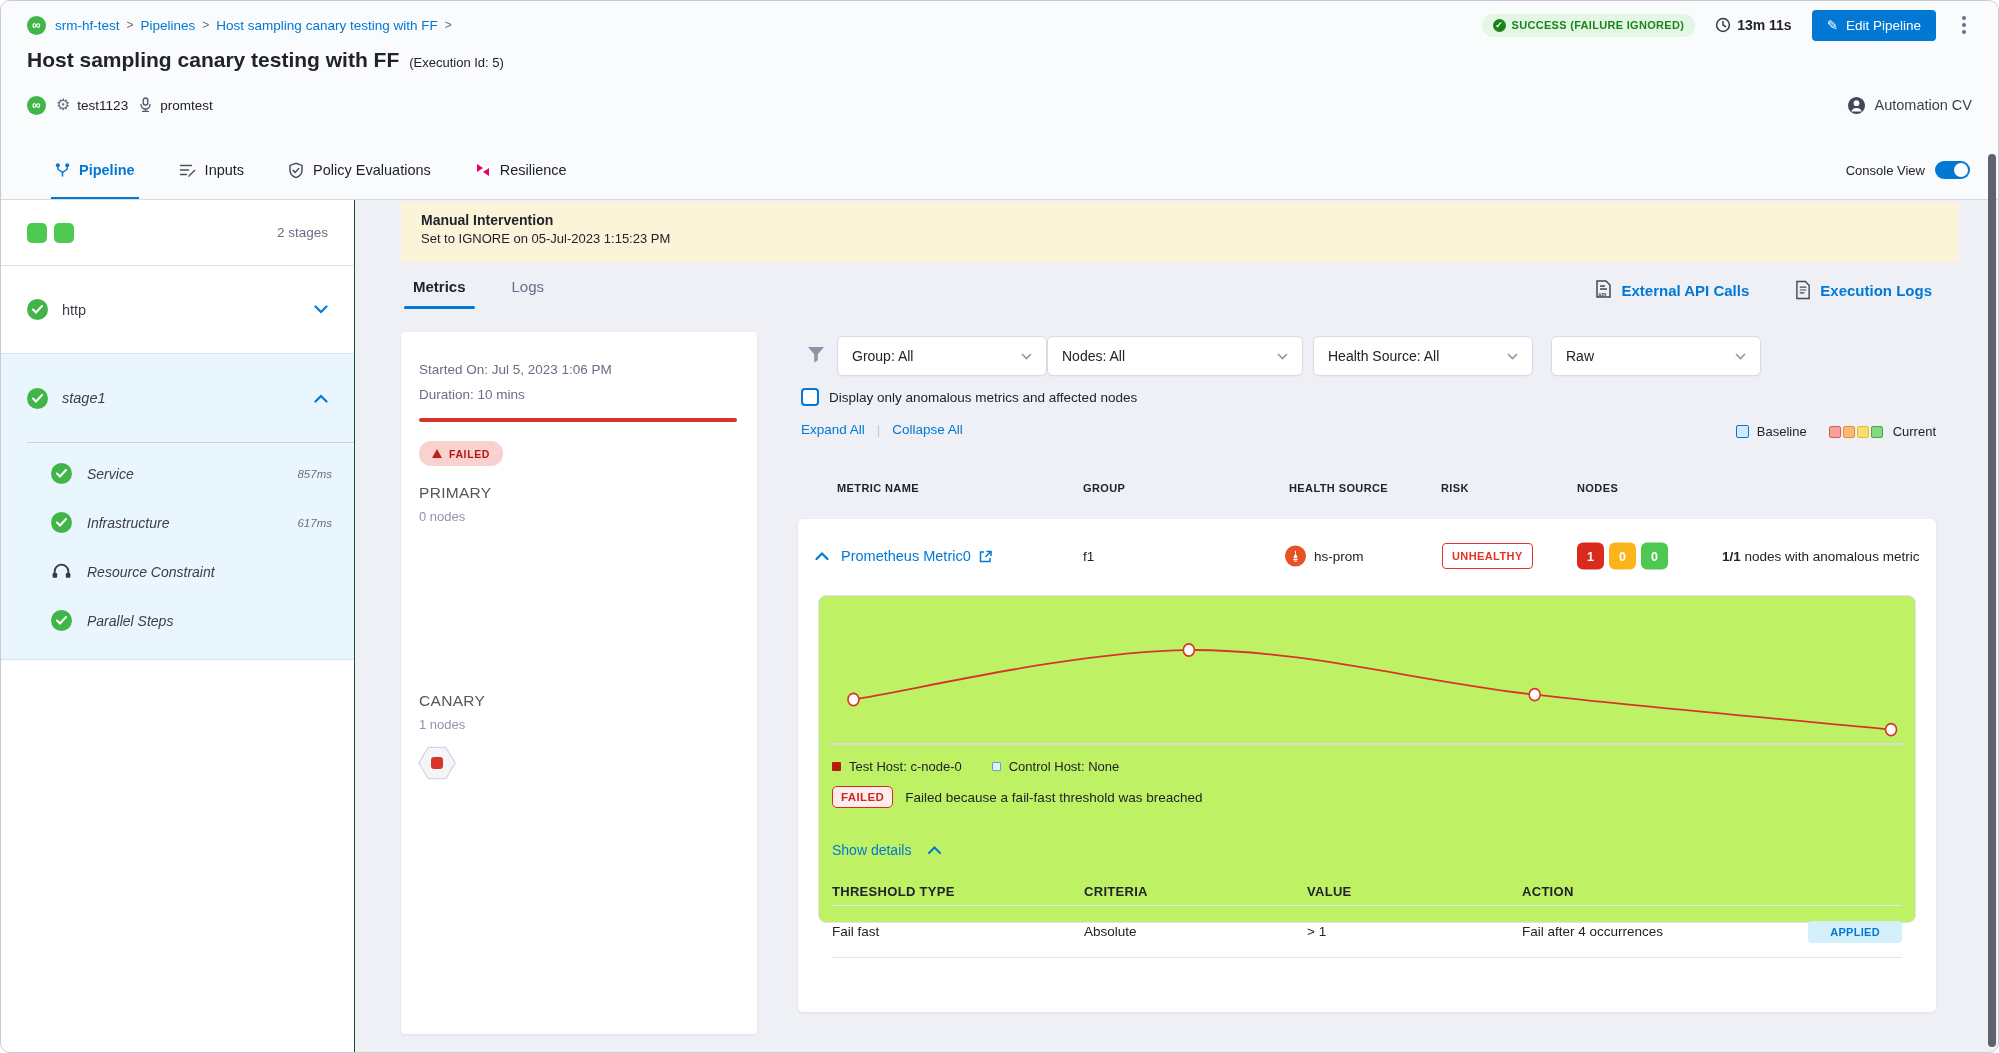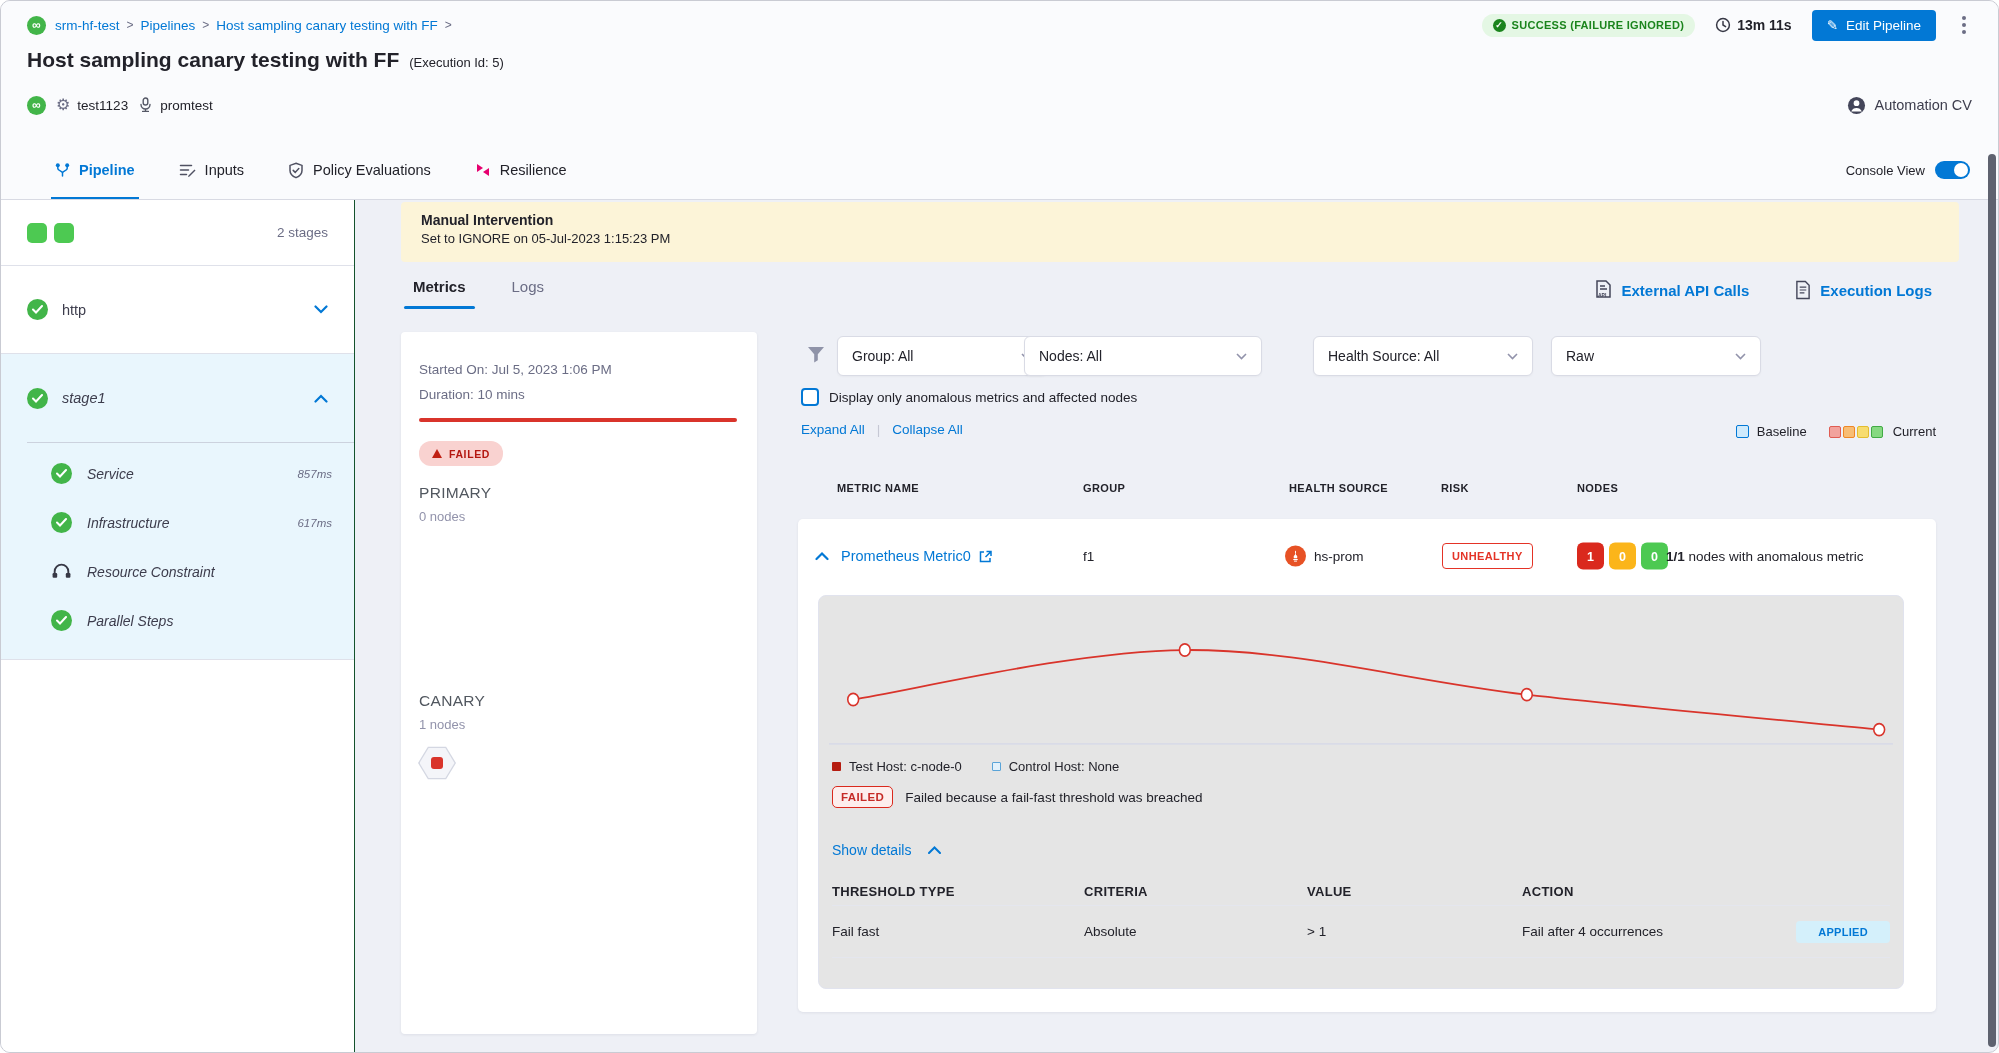--- a/index.html
+++ b/index.html
@@ -123,22 +123,22 @@
   .prom-ic { width:21px; height:21px; border-radius:50%; background:#e75225; display:inline-flex; align-items:center; justify-content:center; }
   .risk-badge { border:1px solid #e43326; color:#e43326; background:#fff; font-size:11px; font-weight:bold;
                 letter-spacing:.4px; padding:6px 9px; border-radius:4px; }
   .chips { display:inline-flex; gap:5px; }
   .chip { width:27px; height:27px; border-radius:6px; color:#fff; font-size:12.5px; font-weight:bold;
           display:inline-flex; align-items:center; justify-content:center; }
   .chip.red { background:#da291d; } .chip.yellow { background:#fbb51a; } .chip.green { background:#4dc952; }
   .nodes-summary { font-size:13.5px; color:#22222a; }
   .nodes-summary b { font-weight:bold; }
 
-  .inner-box { position:absolute; left:20px; right:32px; top:76px; height:394px; border:1px solid #e1e3ee;
-               border-radius:8px; background:#e5e5e5; }
+  .inner-box { position:absolute; left:20px; right:20px; top:76px; height:328px; border:1px solid #e1e3ee;
+               border-radius:8px; background:#bef264; }
   .trend-svg { position:absolute; left:10px; right:10px; top:8px; height:146px; width:calc(100% - 20px); }
   .chart-legend { position:absolute; left:13px; top:163px; display:flex; gap:30px; font-size:13px; color:#22222a; }
   .chart-legend .item { display:inline-flex; align-items:center; gap:8px; }
   .sq-test { width:9px; height:9px; background:#b51c10; border-radius:1px; }
   .sq-control { width:9px; height:9px; background:#e2f1fb; border:1.5px solid #5aa4d8; border-radius:1px; }
   .fail-row { position:absolute; left:13px; top:190px; display:flex; align-items:center; gap:12px; }
   .fail-chip { border:1.5px solid #da291d; background:#fdeeed; color:#c62b27; font-size:11.5px; font-weight:bold;
                letter-spacing:.4px; padding:4px 8px; border-radius:5px; }
   .fail-msg { font-size:13.5px; color:#22222a; }
   .show-details { position:absolute; left:13px; top:246px; display:inline-flex; align-items:center; gap:17px;
@@ -388,21 +388,21 @@
       <path d="M1 1h16l-6.2 7.2v6l-3.6 2.2V8.2z" fill="#8f93a8"></path>
     </svg>
     <div class="dd" style="left:482px;width:210px">
       <span>Group: All</span>
       <span class="caret">
         <svg width="11" height="7" viewBox="0 0 11 7">
             <path d="M1 1l4.5 4.5L10 1" fill="none" stroke="#9293ab" stroke-width="1.6"></path>
           </svg>
       </span>
     </div>
-    <div class="dd" style="left:669px;width:238px">
+    <div class="dd" style="left:692px;width:256px">
       <span>Nodes: All</span>
       <span class="caret">
         <svg width="11" height="7" viewBox="0 0 11 7">
             <path d="M1 1l4.5 4.5L10 1" fill="none" stroke="#9293ab" stroke-width="1.6"></path>
           </svg>
       </span>
     </div>
     <div class="dd" style="left:958px;width:220px">
       <span>Health Source: All</span>
       <span class="caret">
@@ -475,21 +475,21 @@
             </svg>
           </span>
           <span class="hsval">hs-prom</span>
         </span>
         <span class="risk-badge" style="left:644px">UNHEALTHY</span>
         <span class="chips" style="left:779px">
           <span class="chip red">1</span>
           <span class="chip yellow">0</span>
           <span class="chip green">0</span>
         </span>
-        <span class="nodes-summary" style="left:868px">
+        <span class="nodes-summary" style="left:924px">
           <b>1/1</b>
           <span>nodes with anomalous metric</span>
         </span>
       </div>
 
       <div class="inner-box">
         <svg class="trend-svg" viewBox="0 0 1078 132" preserveAspectRatio="none">
             <line x1="0" y1="126.5" x2="1078" y2="126.5" stroke="#d9dbe7" stroke-width="1.5"></line>
             <path d="M24.5 86.30000000000001 C80.5 78.85166666666667 246.75 42.336666666666666 360.5 41.61 C474.25 40.88333333333333 589.75 69.95 707 81.94 C824.25 93.92999999999999 1004.5 108.28166666666667 1064 113.55" fill="none" stroke="#d9342b" stroke-width="1.6"></path>
             <circle cx="24.5" cy="86.30000000000001" r="5.5" fill="#fff" stroke="#d9342b" stroke-width="1.6"></circle>

